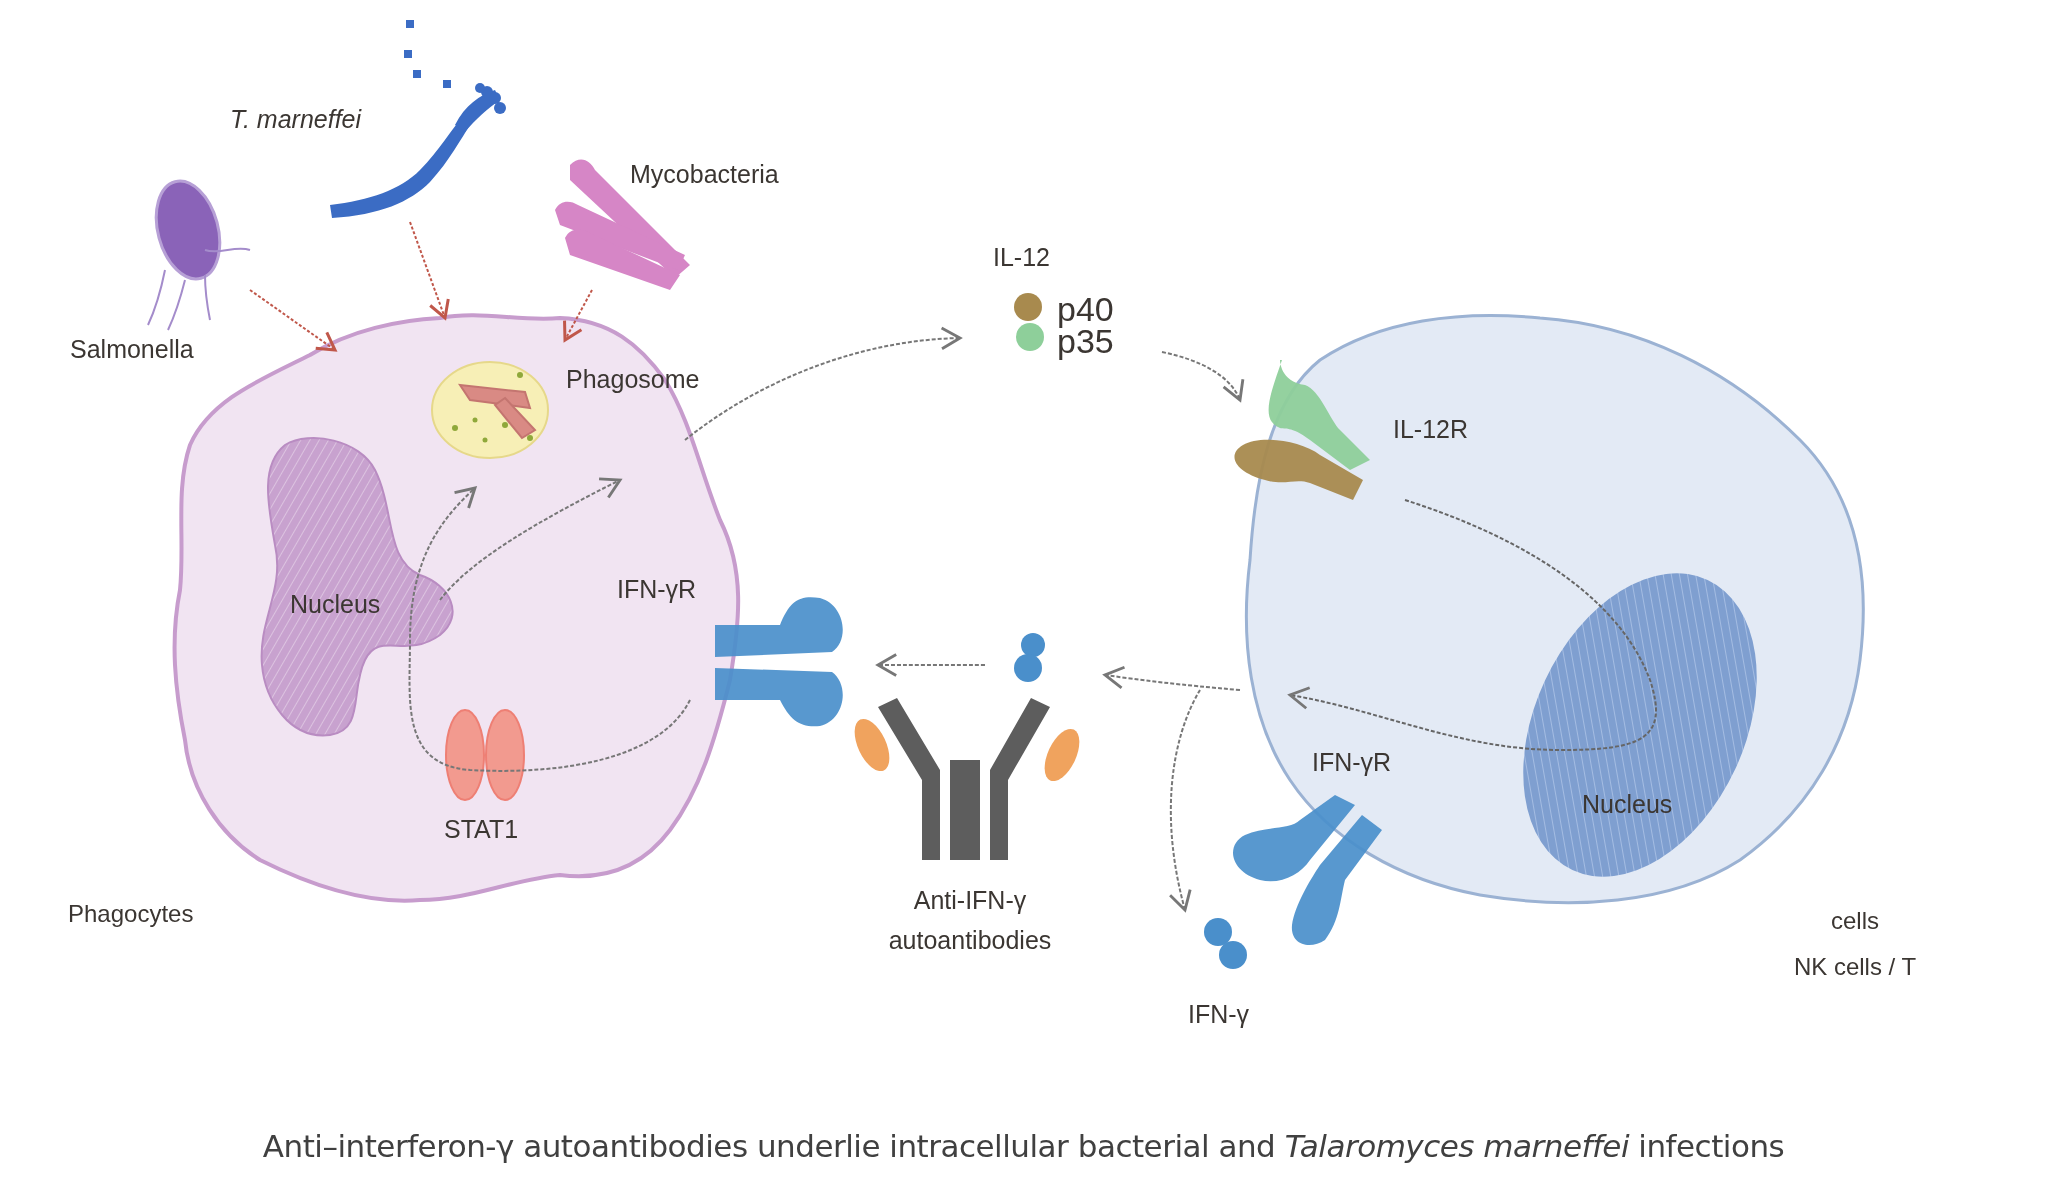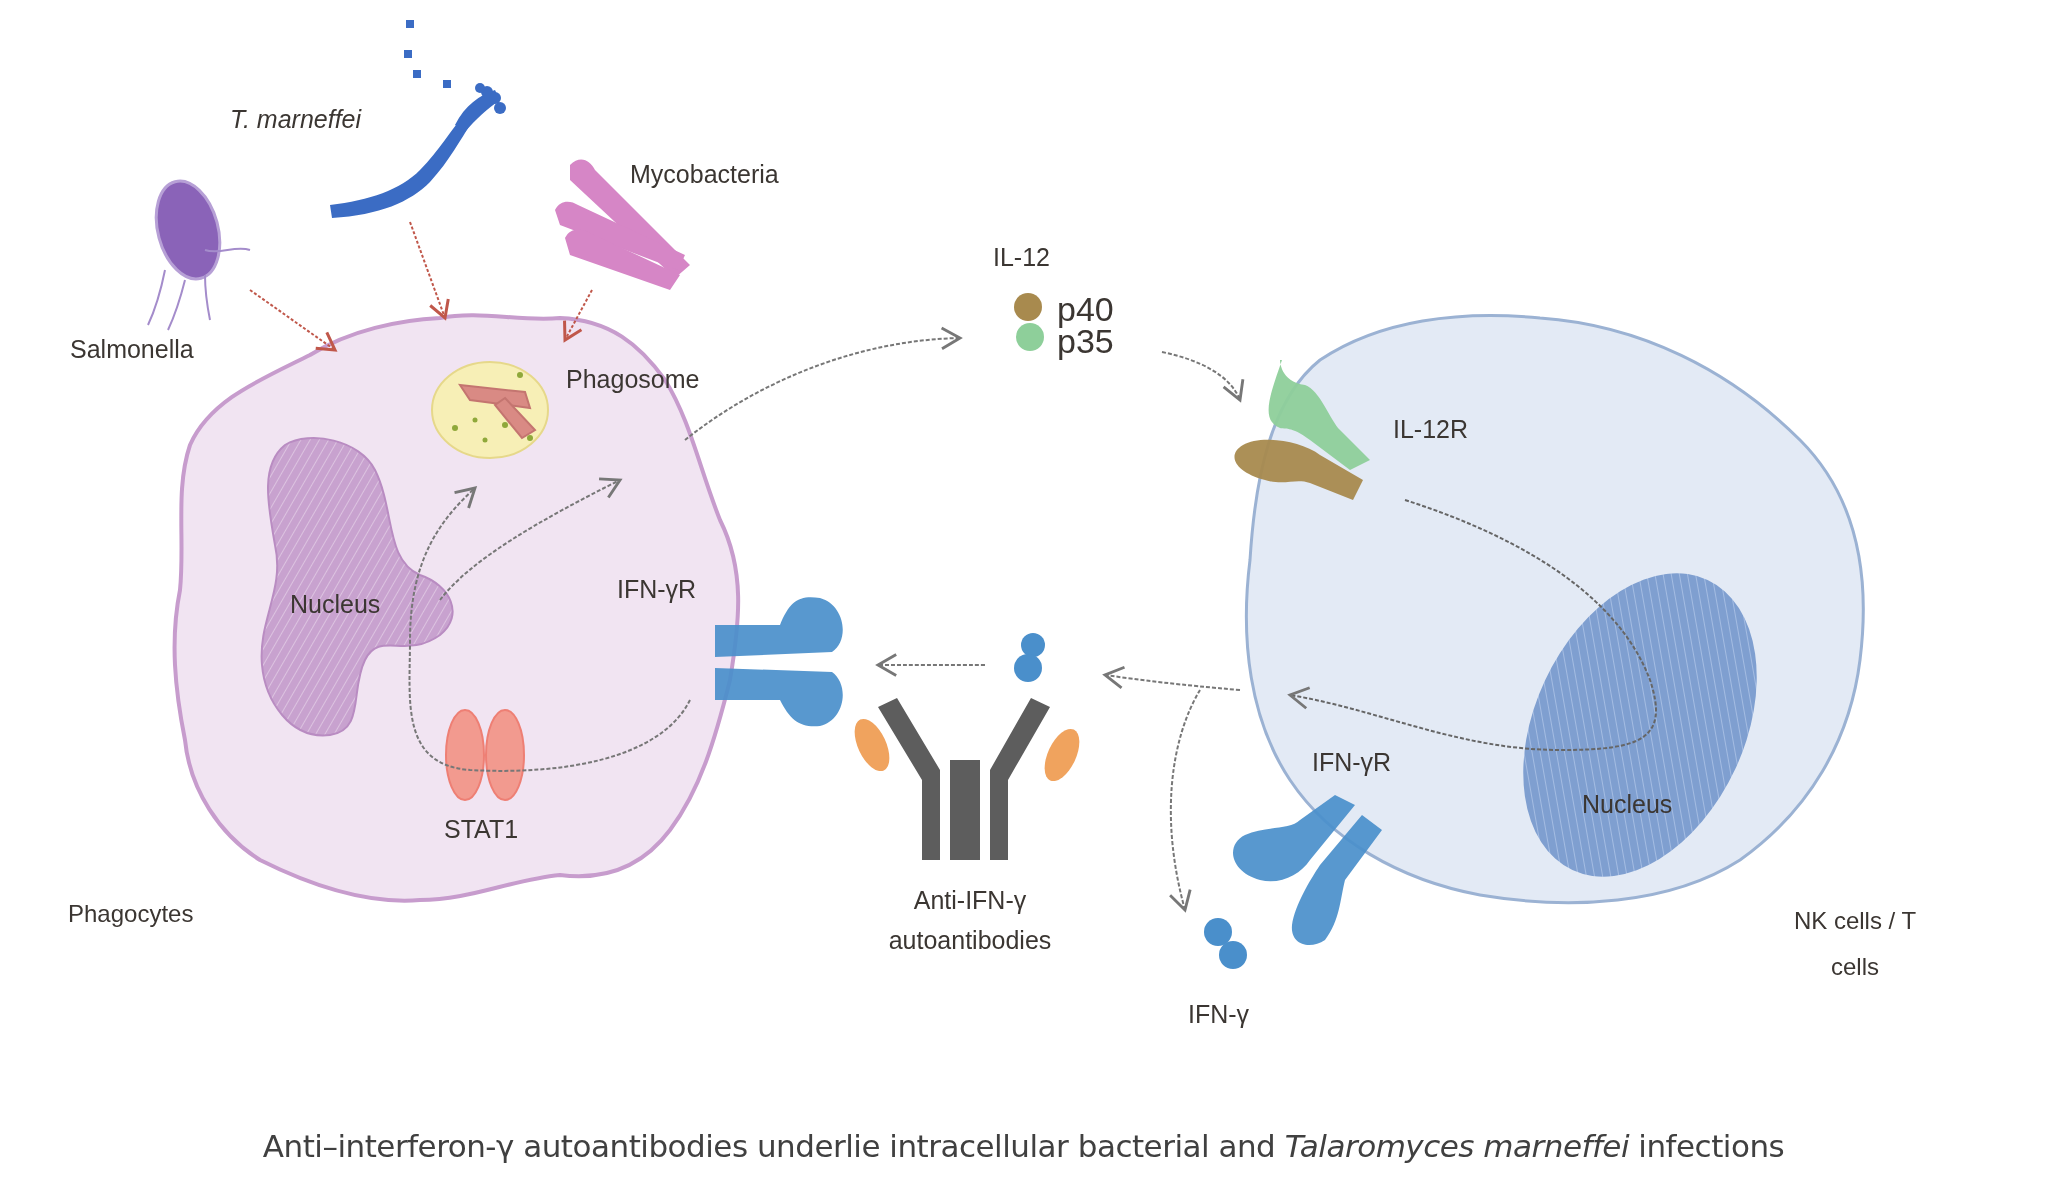--- a/index.html
+++ b/index.html
@@ -160,17 +160,17 @@
 <span class="lbl lbl-md" style="left:1312px; top:748px;">IFN-γR</span>
 <span class="lbl lbl-md" style="left:1582px; top:790px;">Nucleus</span>
 
 <div class="lbl lbl-md center" style="left:840px; top:880px; width:260px; line-height:40px;">
   <div>Anti-IFN-γ</div>
   <div>autoantibodies</div>
 </div>
 <span class="lbl lbl-md" style="left:1188px; top:1000px;">IFN-γ</span>
 
 <div class="lbl lbl-lg center" style="left:1720px; top:898px; width:270px; line-height:46px;">
+  <div>cells</div>
   <div>NK cells / T</div>
-  <div>cells</div>
 </div>
 
 <div id="caption"><span>Anti–interferon-γ autoantibodies underlie intracellular bacterial and </span><i>Talaromyces marneffei</i><span> infections</span></div>
 
 </body></html>

